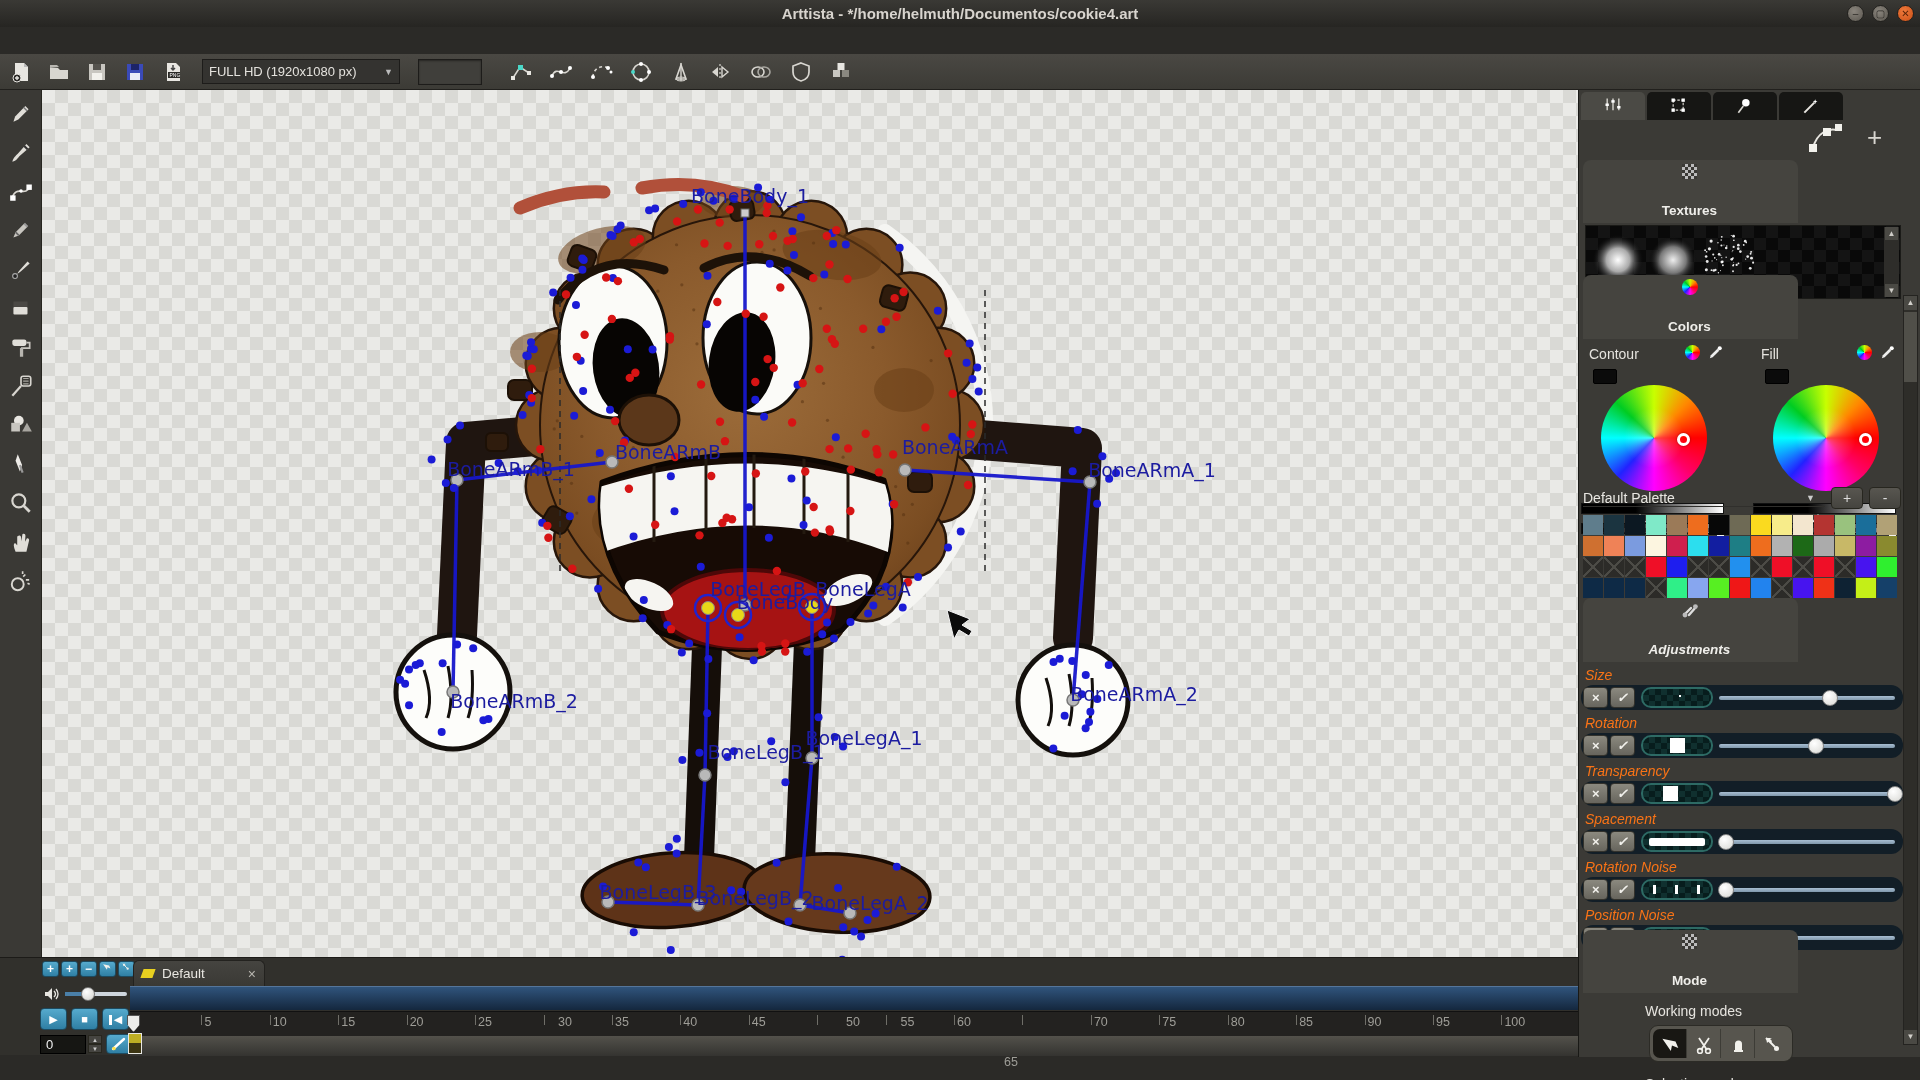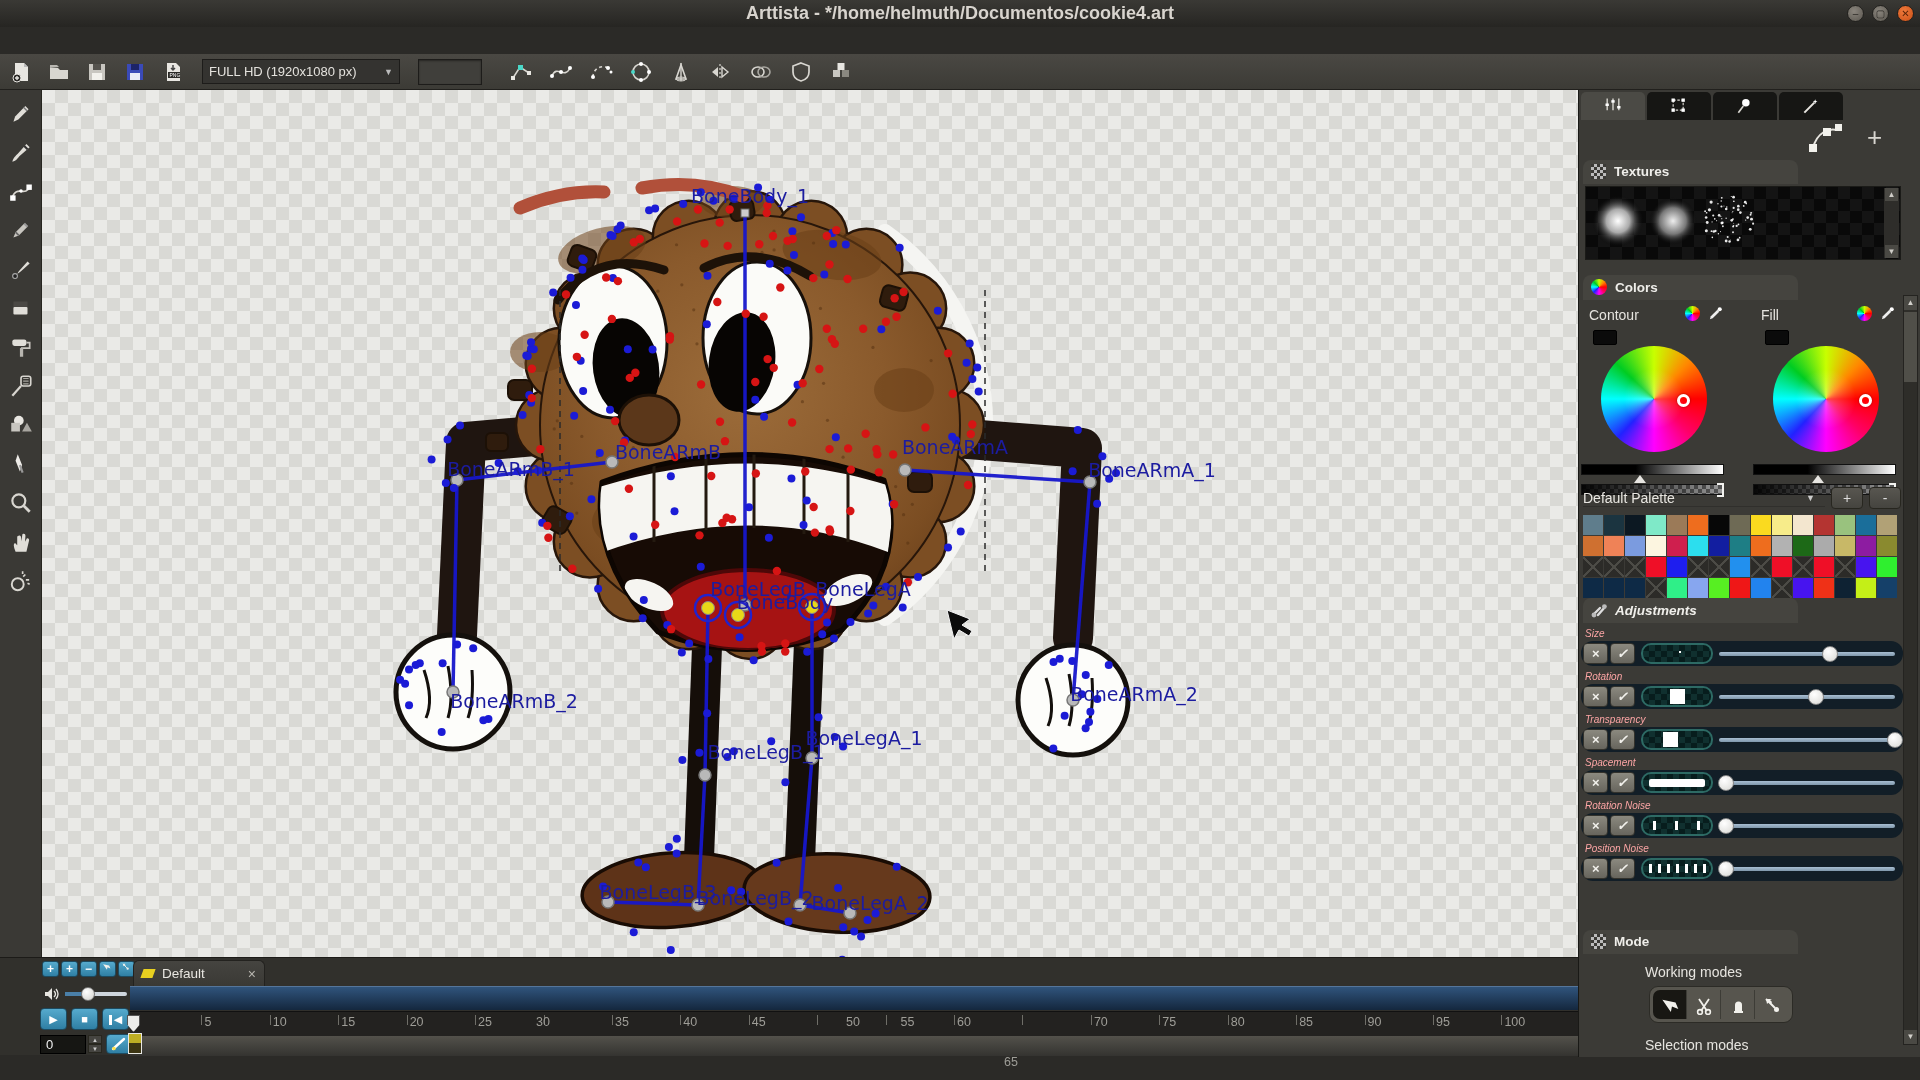--- a/index.html
+++ b/index.html
@@ -3,21 +3,21 @@
 <meta charset="utf-8">
 <style>
   * { margin:0; padding:0; box-sizing:border-box; }
   html,body { width:1920px; height:1080px; overflow:hidden; background:#2b2a27;
     font-family:"Liberation Sans", sans-serif; }
   .app { position:relative; width:1920px; height:1080px; }
 
   
   .titlebar { position:absolute; left:0; top:0; width:1920px; height:27px;
     background:linear-gradient(#3a3935,#262522); display:flex; align-items:center; justify-content:center; }
-  .titlebar .title { color:#d8d4ce; font-size:18px; font-weight:bold; }
+  .titlebar .title { color:#d8d4ce; font-size:15px; font-weight:bold; }
   .winbtns { position:absolute; right:6px; top:5px; display:flex; gap:8px; }
   .winbtn { width:17px; height:17px; border-radius:50%; background:radial-gradient(circle at 40% 35%, #8a857d, #5a564f);
     border:1px solid #22211e; color:#2c2a26; font-size:10px; line-height:15px; text-align:center; }
   .winbtn.close { background:radial-gradient(circle at 40% 35%, #f07a3c, #c94f16); color:#5a2408; }
 
   
   .menubar { position:absolute; left:0; top:27px; width:1920px; height:27px;
     background:linear-gradient(#44423d,#383733); border-bottom:1px solid #222; display:flex; align-items:center; padding-left:6px; }
   .mi { color:#e8e6e1; font-size:13.5px; padding:4px 7px; margin-right:6px; }
   .mi::first-letter { text-decoration:underline; }
@@ -53,22 +53,22 @@
   
   .rightpanel { position:absolute; left:1578px; top:90px; width:342px; height:967px; background:#3b3a36; border-left:1px solid #191916; }
   .rp-tabs { position:absolute; left:2px; top:2px; display:flex; gap:2px; }
   .rp-tab { width:64px; height:28px; background:#161614; border-radius:5px 5px 0 0; display:flex; align-items:center; justify-content:center; }
   .rp-tab.active { background:#4b4a45; }
   .rp-tab svg { width:20px; height:20px; }
   .rp-headtools { position:absolute; left:228px; top:30px; display:flex; align-items:center; gap:22px; }
   .rp-headtools svg { width:38px; height:34px; }
   .plus-btn { color:#d8d6d0; font-size:26px; line-height:24px; }
 
-  .sec-h { display:flex; align-items:center; gap:8px; background:#45443f; border-radius:8px 8px 0 0;
-    padding:4px 10px 5px 8px; width:215px; margin-left:4px; }
+  .sec-h { display:flex; align-items:center; gap:24px; background:#45443f; border-radius:8px 8px 0 0;
+    padding:4px 10px 5px 8px; width:215px; margin-left:4px;flex-direction:column; }
   .sec-h .sec-title { color:#efeeea; font-size:13.5px; font-weight:bold; }
   .checker-ico { width:15px; height:15px; background-image:linear-gradient(45deg,#bbb 25%,transparent 25%,transparent 75%,#bbb 75%),linear-gradient(45deg,#bbb 25%,transparent 25%,transparent 75%,#bbb 75%); background-size:6px 6px; background-position:0 0,3px 3px; background-color:#3a3935; }
   .rainbow-ico { width:16px; height:16px; border-radius:50%;
     background:conic-gradient(from 0deg,#c8ff00,#ff8800,#ff0000,#ff0066,#ff00ff,#2222ff,#00ffff,#00cc22,#c8ff00); }
 
   .textures-sec { position:absolute; left:0; top:70px; width:326px; }
   .tex-strip { position:relative; margin:2px 4px 0 6px; height:74px; border:1px solid #1b1b18;
     background-image:linear-gradient(45deg,#141414 25%,transparent 25%,transparent 75%,#141414 75%),linear-gradient(45deg,#141414 25%,transparent 25%,transparent 75%,#141414 75%);
     background-size:24px 24px; background-position:0 0,12px 12px; background-color:#090909; }
   .tex-strip svg { position:absolute; left:2px; top:2px; }
@@ -101,21 +101,21 @@
   .pal-select .arr { margin-left:auto; margin-right:10px; font-size:9px; color:#ccc; }
   .pal-btn { width:32px; height:22px; margin-left:6px; background:linear-gradient(#585650,#45443f); border:1px solid #27261f;
     border-radius:4px; color:#ddd; font-size:14px; text-align:center; line-height:20px; }
   .pal-grid { display:grid; grid-template-columns:repeat(15,20px); grid-auto-rows:20px; gap:1px; margin:4px 0 0 4px; }
   .pal-cell { width:20px; height:20px; }
   .pal-cell.empty { background:
       linear-gradient(45deg, transparent 46%, #4c4b46 46%, #4c4b46 54%, transparent 54%),
       linear-gradient(-45deg, transparent 46%, #4c4b46 46%, #4c4b46 54%, transparent 54%), #2c2b28; }
 
   .adjust-sec { position:absolute; left:0; top:508px; width:326px;font-style:italic; }
-  .adj-label { color:#fca5a5; font-size:10px; margin:5px 0 2px 6px; }
+  .adj-label { color:#f97316; font-size:14px; margin:5px 0 2px 6px; }
   .adj-row { display:flex; align-items:center; background:#121e27; border-radius:12px; margin:0 2px; padding:2px 8px 2px 2px; height:25px; }
   .xy-btn { width:25px; height:21px; background:linear-gradient(#8b897f,#67655d); border:1px solid #33322c; border-radius:4px;
     color:#f2f1ec; font-size:13px; font-weight:bold; text-align:center; line-height:19px; margin-right:2px; }
   .prev { position:relative; width:72px; height:21px; margin:0 6px 0 4px; border:2px solid #2d6a64; border-radius:10px;
     background-image:linear-gradient(45deg,#10302f 25%,transparent 25%,transparent 75%,#10302f 75%),linear-gradient(45deg,#10302f 25%,transparent 25%,transparent 75%,#10302f 75%);
     background-size:12px 12px; background-position:0 0,6px 6px; background-color:#071d1d; overflow:hidden; }
   .prev::after { content:""; position:absolute; background:#fff; }
   .prev.checker::after { width:2px; height:2px; left:36px; top:6px; }
   .prev.square-center::after { width:15px; height:15px; left:27px; top:1px; }
   .prev.square-left::after { width:15px; height:15px; left:20px; top:1px; }
@@ -1313,21 +1313,21 @@
         <div class="ticklab" style="left: 74.42px;">5</div>
         <div class="tick" style="left: 139.84px;"></div>
         <div class="ticklab" style="left: 142.84px;">10</div>
         <div class="tick" style="left: 208.26px;"></div>
         <div class="ticklab" style="left: 211.26px;">15</div>
         <div class="tick" style="left: 276.68px;"></div>
         <div class="ticklab" style="left: 279.68px;">20</div>
         <div class="tick" style="left: 345.1px;"></div>
         <div class="ticklab" style="left: 348.1px;">25</div>
         <div class="tick" style="left: 413.52px;"></div>
-        <div class="ticklab" style="left: 406px;">30</div>
+        <div class="ticklab" style="left: 428px;">30</div>
         <div class="tick" style="left: 481.94px;"></div>
         <div class="ticklab" style="left: 484.94px;">35</div>
         <div class="tick" style="left: 550.36px;"></div>
         <div class="ticklab" style="left: 553.36px;">40</div>
         <div class="tick" style="left: 618.78px;"></div>
         <div class="ticklab" style="left: 621.78px;">45</div>
         <div class="tick" style="left: 687.2px;"></div>
         <div class="ticklab" style="left: 716px;">50</div>
         <div class="tick" style="left: 755.62px;"></div>
         <div class="ticklab" style="left: 758.62px; padding-left: 12px;">55</div>

